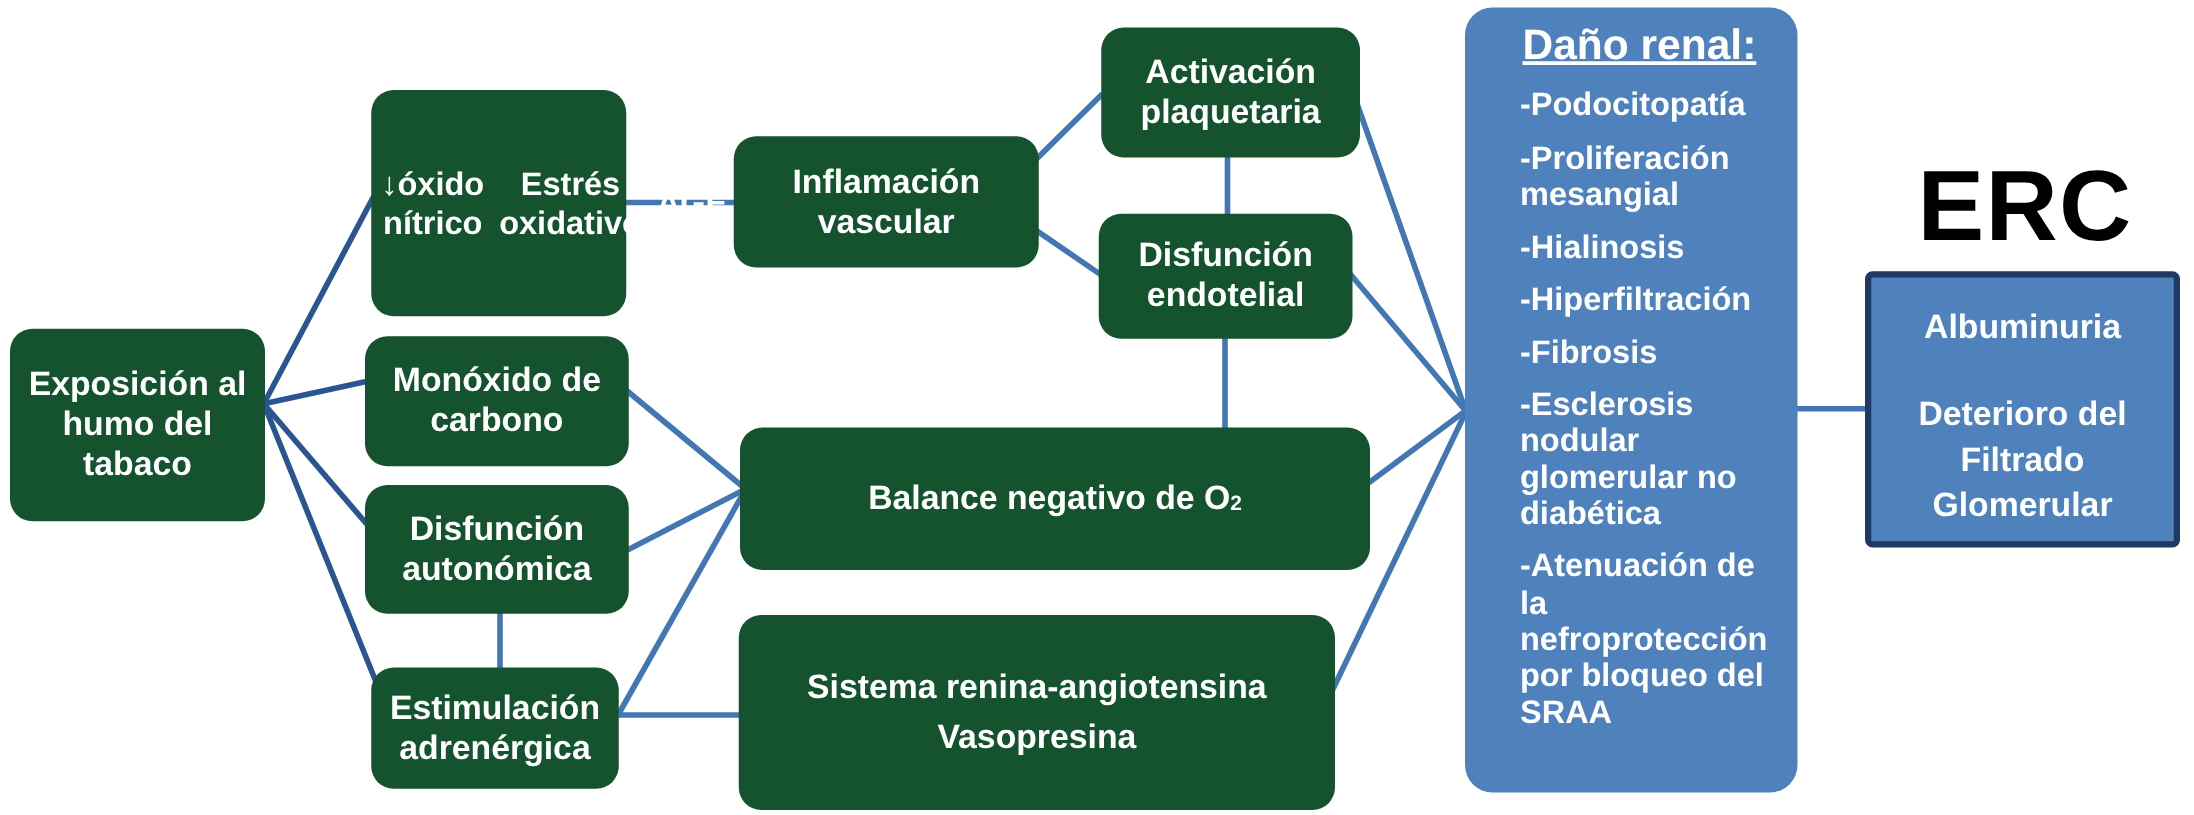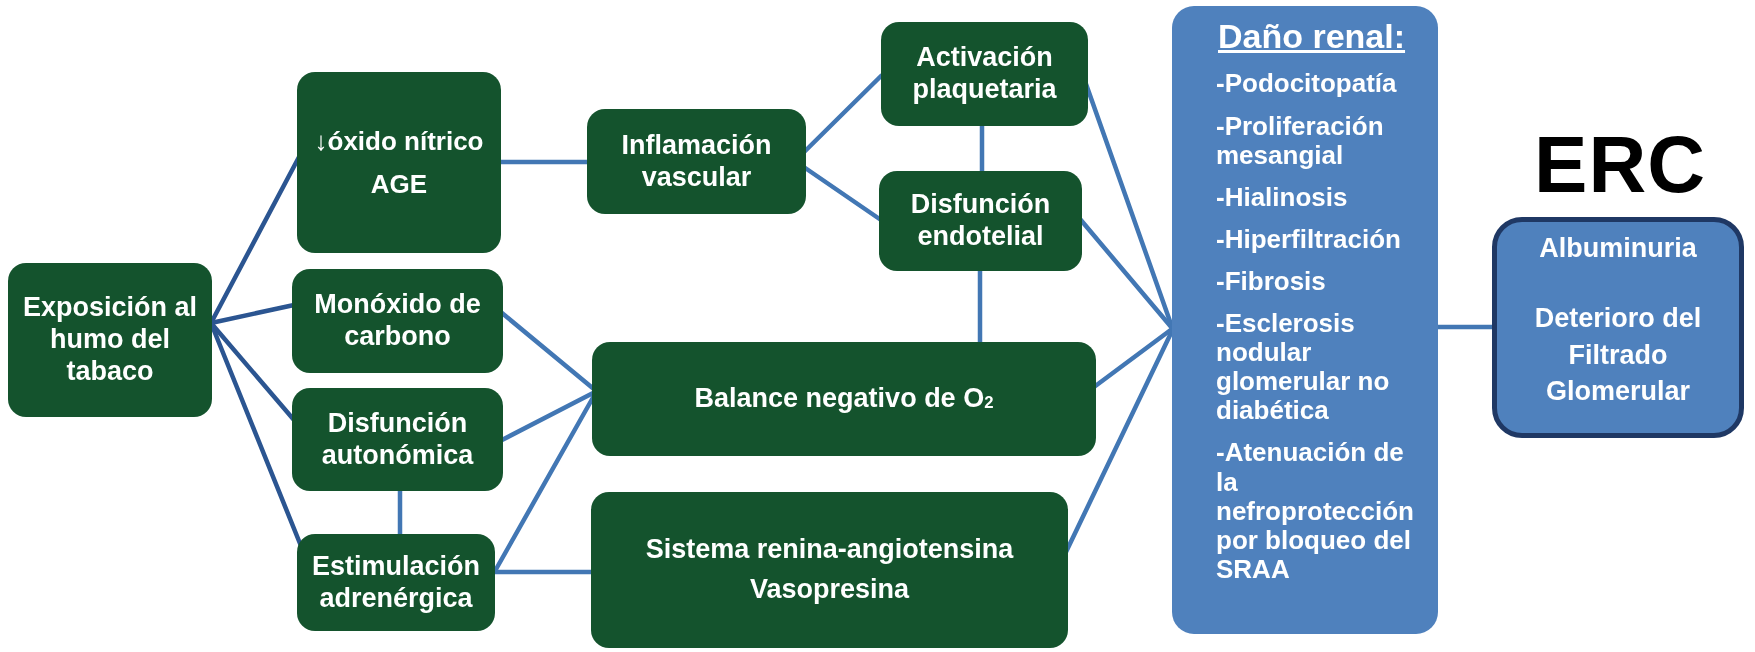--- a/index.html
+++ b/index.html
@@ -9,39 +9,39 @@
   }
   svg.wires{position:absolute;left:0;top:0;width:1755px;height:652px;}
   .ln{stroke:#4277B4;stroke-width:4.5;stroke-linecap:round;}
   .ln-dark{stroke:#2B5591;stroke-width:4.5;stroke-linecap:round;}
   .node{
     position:absolute;background:#14532d;color:#fff;border-radius:18px;
     display:flex;flex-direction:column;align-items:center;justify-content:center;
     text-align:center;font-size:27px;line-height:1.18;padding:4px 8px;box-sizing:border-box;
   }
   .pre{white-space:pre-line;}
-  .stack{display:flex;flex-direction:column;gap:14px;align-items:center;justify-content:center;}
+  .stack{display:flex;flex-direction:row;gap:14px;align-items:center;justify-content:space-between;}
   .node .item{margin:0;}
   .balance-sub{font-size:0.62em;position:relative;bottom:-0.25em;}
   .danio{
     position:absolute;background:#4F81BD;color:#fff;border-radius:22px;
     text-align:left;padding:10px 12px;box-sizing:border-box;font-size:26px;line-height:1.12;
   }
   .danio-title{
     font-size:34px;text-decoration:underline;margin:2px 0 14px 2px;line-height:1.1;
   }
   .danio-item{margin:0 0 13px 0;}
   .erc-title{
     position:absolute;color:#000;font-size:80px;line-height:1;
     text-align:center;letter-spacing:1px;
   }
   .erc-box{
-    position:absolute;background:#4F81BD;color:#fff;border:5px solid #1F3864;border-radius:30px;
+    position:absolute;background:#4F81BD;color:#fff;border:5px solid #1F3864;border-radius:6px;
     text-align:center;font-size:27px;line-height:1.35;box-sizing:border-box;
-    display:flex;flex-direction:column;align-items:center;padding-top:8px;
+    display:flex;flex-direction:column;align-items:center;padding-top:21px;
   }
   .erc-line2{margin-top:34px;}
 </style>
 </head>
 <body>
 
 <div class="canvas">
 
   <svg class="wires" viewBox="0 0 1755 652">
     <line class="ln-dark" x1="211" y1="323" x2="299" y2="157"></line>
@@ -64,33 +64,35 @@
     <line class="ln" x1="1066" y1="552" x2="1172" y2="331"></line>
     <line class="ln" x1="1436" y1="327" x2="1496" y2="327"></line>
   </svg>
 
   <div class="node pre" style="left:8px;top:263px;width:204px;height:154px;">Exposición al
 humo del
 tabaco</div>
 
   <div class="node stack" style="left:297px;top:72px;width:204px;height:181px;font-size:26px;gap:12px;">
     <div class="item">↓óxido nítrico</div>
+    <div class="item pre">Estrés
+oxidativo</div>
     <div class="item">AGE</div>
   </div>
 
   <div class="node pre" style="left:292px;top:269px;width:211px;height:104px;">Monóxido de
 carbono</div>
 
   <div class="node pre" style="left:292px;top:388px;width:211px;height:103px;">Disfunción
 autonómica</div>
 
   <div class="node pre" style="left:297px;top:534px;width:198px;height:97px;">Estimulación
 adrenérgica</div>
 
-  <div class="node pre" style="left:587px;top:109px;width:219px;height:105px;">Inflamación
+  <div class="node pre" style="left:587px;top:109px;width:244px;height:105px;">Inflamación
 vascular</div>
 
   <div class="node pre" style="left:881px;top:22px;width:207px;height:104px;">Activación
 plaquetaria</div>
 
   <div class="node pre" style="left:879px;top:171px;width:203px;height:100px;">Disfunción
 endotelial</div>
 
   <div class="node" style="left:592px;top:342px;width:504px;height:114px;flex-direction:row;">
     <span>Balance negativo de O</span>

